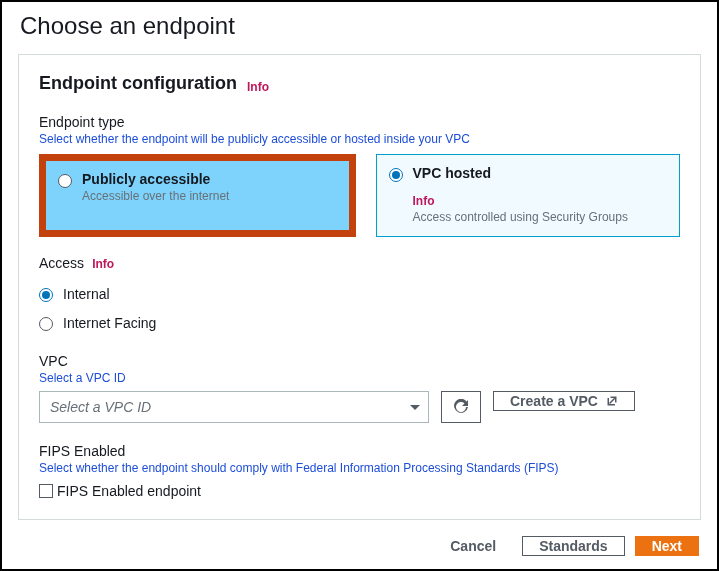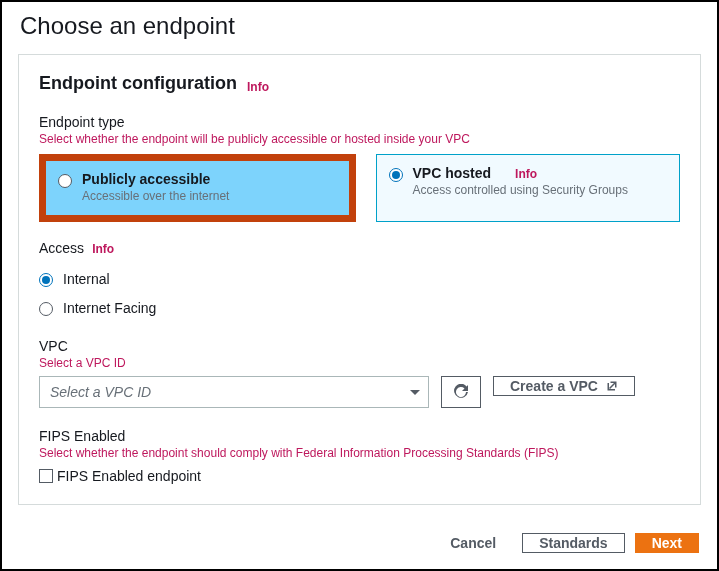--- a/index.html
+++ b/index.html
@@ -40,21 +40,21 @@
   font-weight: 700;
   cursor: pointer;
 }
 .field-label {
   font-size: 14px;
   font-weight: 400;
   color: #16191f;
 }
 .field-desc {
   font-size: 12px;
-  color: #be185d;
+  color: #1d4ed8;
   margin-top: 2px;
 }
 .tile-row {
   display: flex;
   gap: 20px;
   margin-top: 8px;
   margin-bottom: 18px;
 }
 .tile {
   flex: 1;
@@ -87,21 +87,22 @@
   position: absolute;
   top: 2px; left: 2px;
   width: 8px; height: 8px;
   background: #0073bb;
   border-radius: 50%;
 }
 .tile-body { flex: 1; }
 .tile-title-row {
   display: flex;
   align-items: baseline;
-  gap: 24px;
+  gap: 13px;
+  flex-direction: column;
 }
 .tile-title {
   font-size: 14px;
   font-weight: 700;
 }
 .tile-desc {
   font-size: 12px;
   color: #687078;
   margin-top: 2px;
 }

